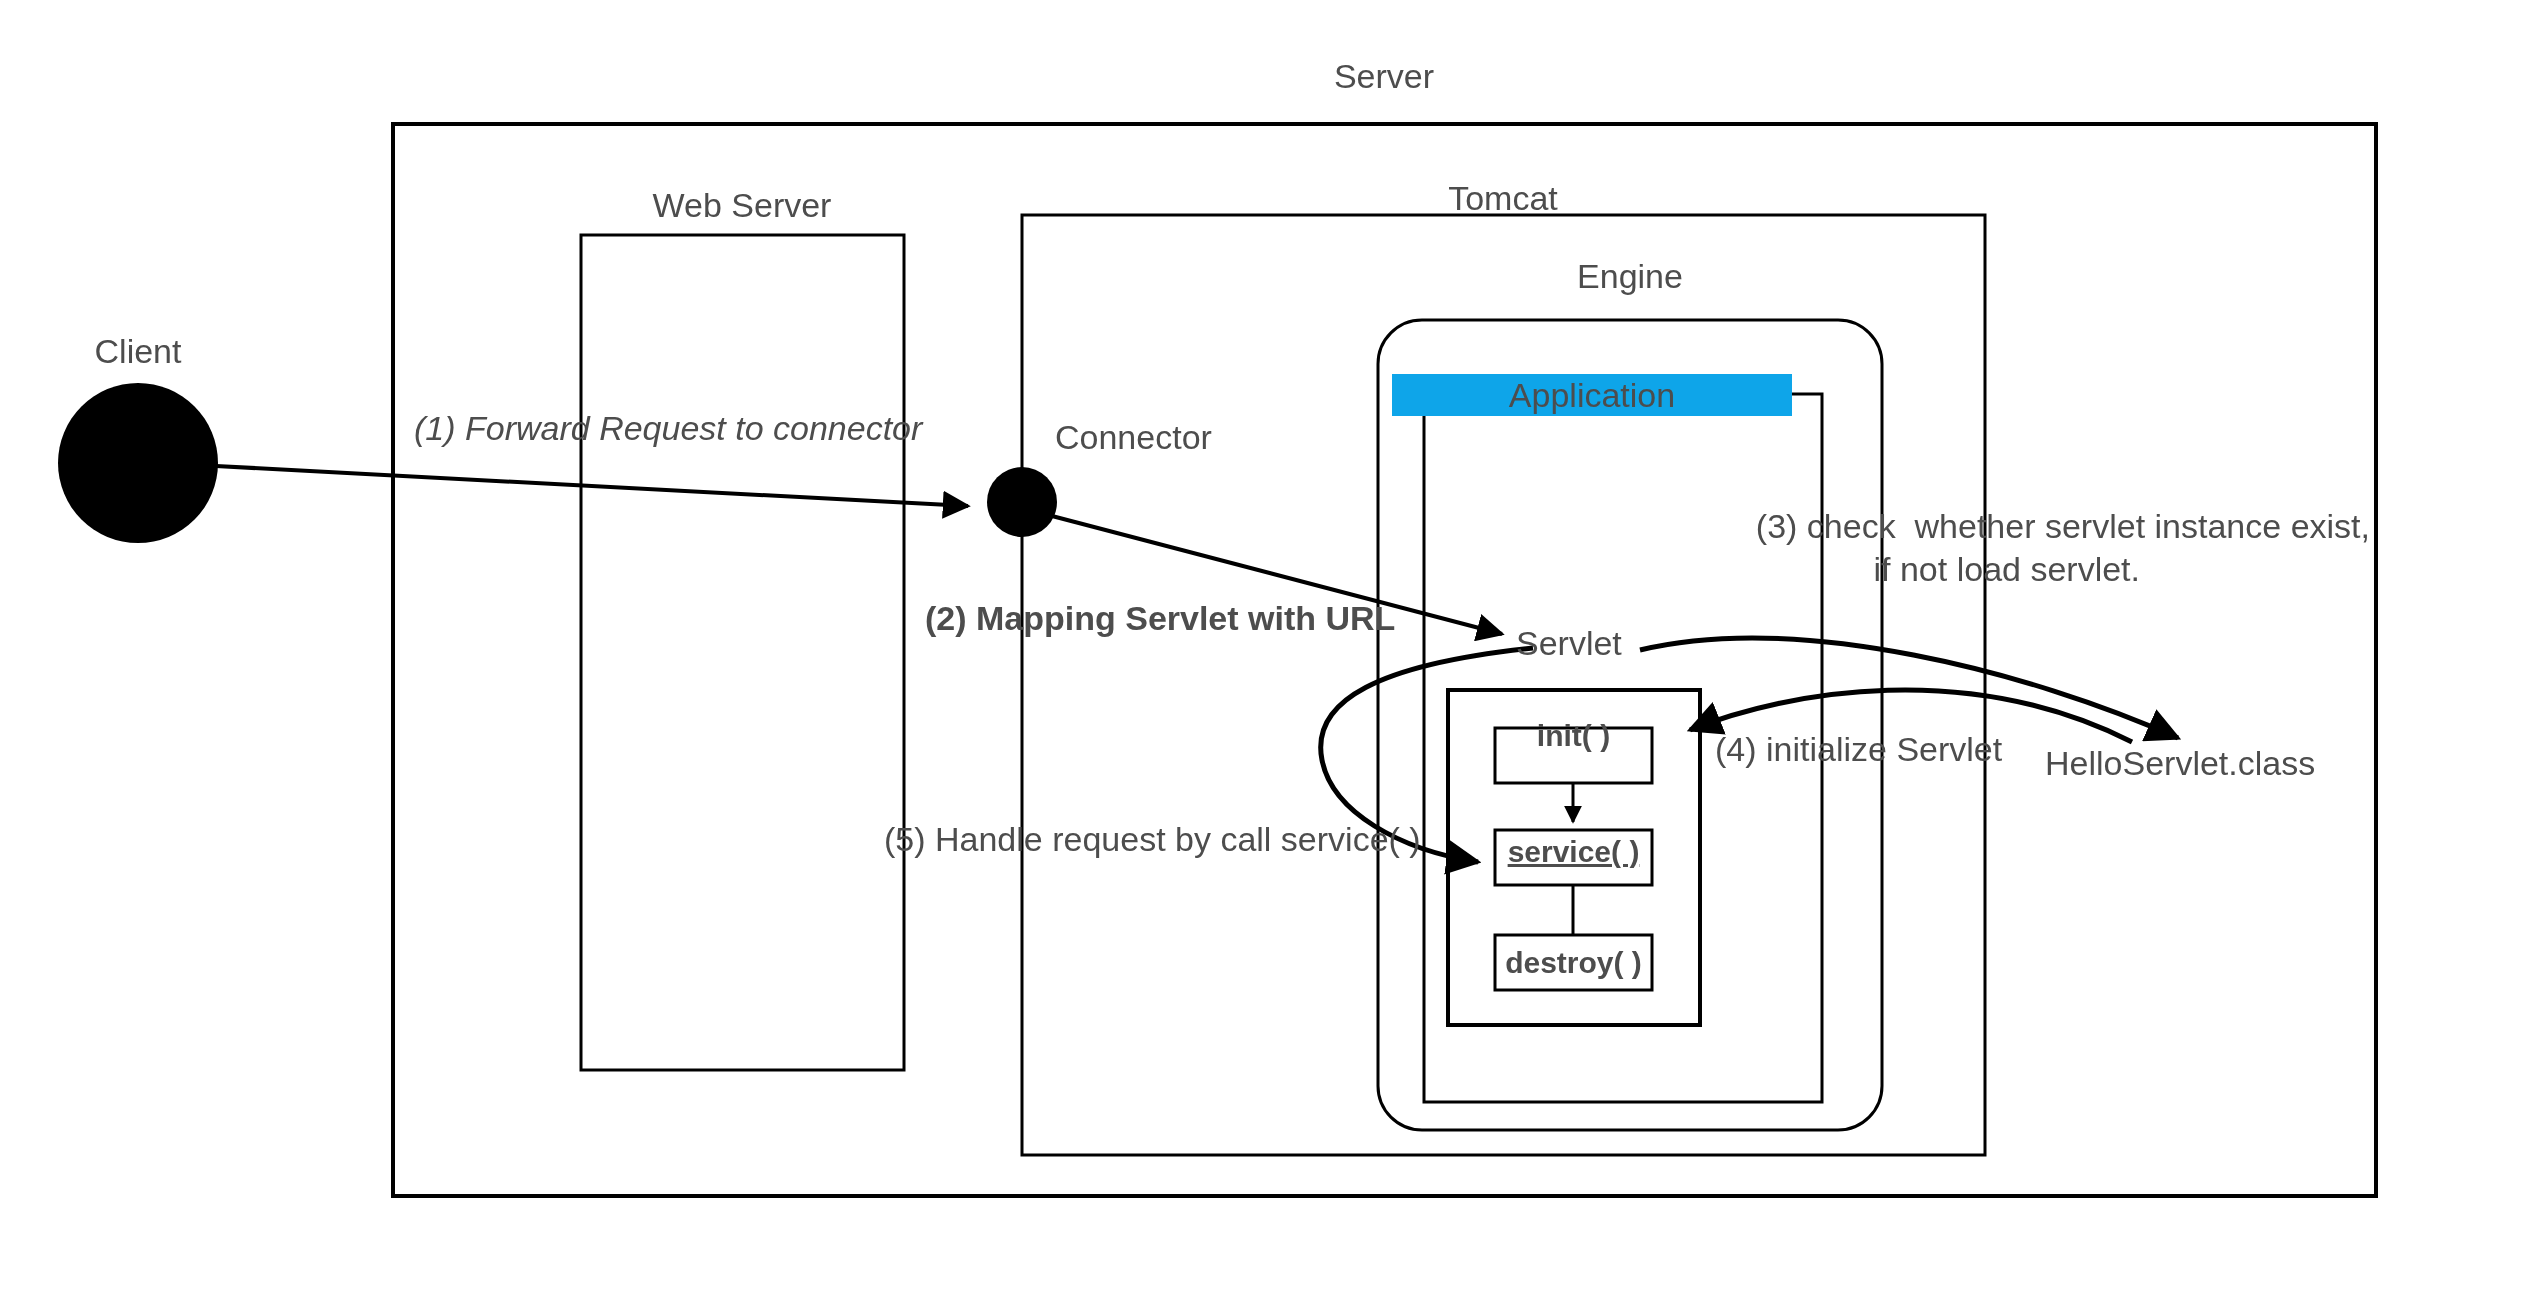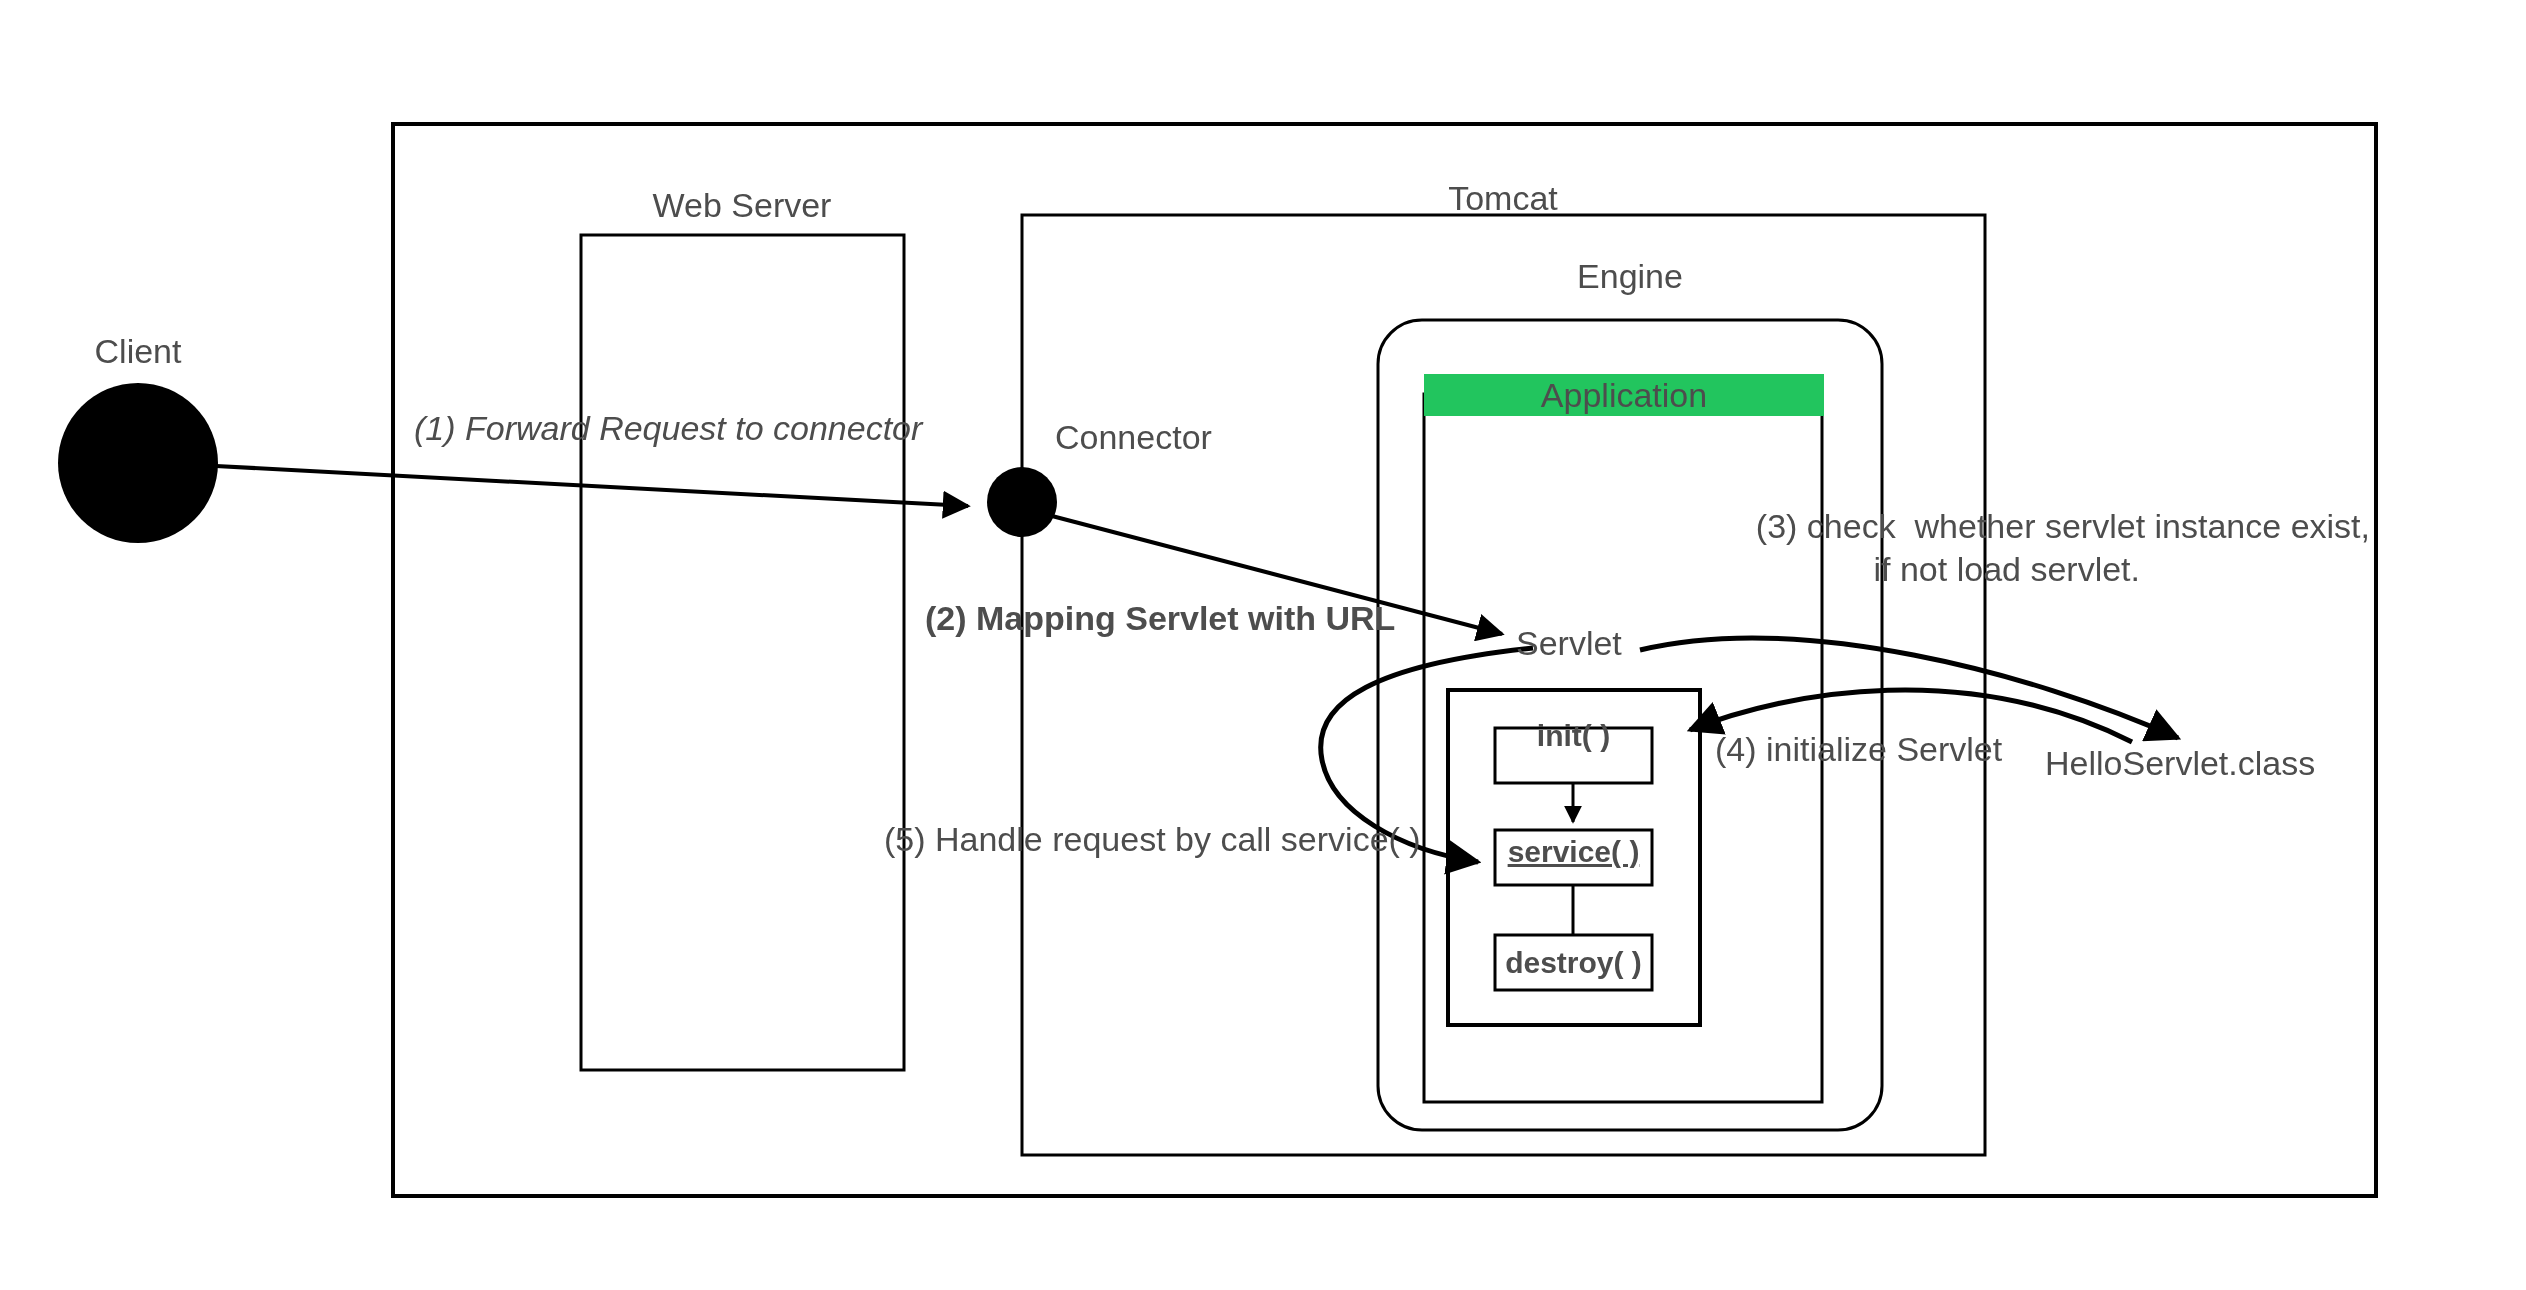--- a/index.html
+++ b/index.html
@@ -57,28 +57,29 @@
     <line x1="1052" y1="516" x2="1502" y2="634" stroke="#000" stroke-width="4" marker-end="url(#arrow)"></line>
 
     <path d="M 1640 650 C 1800 612 2030 672 2178 738" fill="none" stroke="#000" stroke-width="5" marker-end="url(#arrow)"></path>
 
     <path d="M 2132 742 C 1970 660 1790 690 1690 730" fill="none" stroke="#000" stroke-width="5" marker-end="url(#arrow)"></path>
 
     <path d="M 1533 648 C 1380 664 1310 700 1322 760
              C 1332 812 1400 850 1478 862" fill="none" stroke="#000" stroke-width="5" marker-end="url(#arrow)"></path>
   </svg>
 
+  <div class="lbl c title" style="left:1184px; top:55px; width:400px;">Server</div>
 
   <div class="lbl c title" style="left:542px; top:184px; width:400px;">Web Server</div>
 
   <div class="lbl c title" style="left:1303px; top:177px; width:400px;">Tomcat</div>
 
   <div class="lbl c title" style="left:1430px; top:255px; width:400px;">Engine</div>
 
-  <div class="lbl c title" style="left:1424px; top:374px; width:400px; background:#22c55e;">Application</div>
+  <div class="lbl c title" style="left:1392px; top:374px; width:400px; background:#0ea5e9;">Application</div>
 
   <div class="lbl c" style="left:-62px; top:330px; width:400px;">Client</div>
 
   <div class="lbl" style="left:1055px; top:416px;">Connector</div>
 
   <div class="lbl" style="left:1516px; top:622px;">Servlet</div>
 
   <div class="lbl" style="left:2045px; top:742px;">HelloServlet.class</div>
 
   <div class="mbox" style="left:1495px; top:708px; width:157px; height:55px;">init( )</div>

